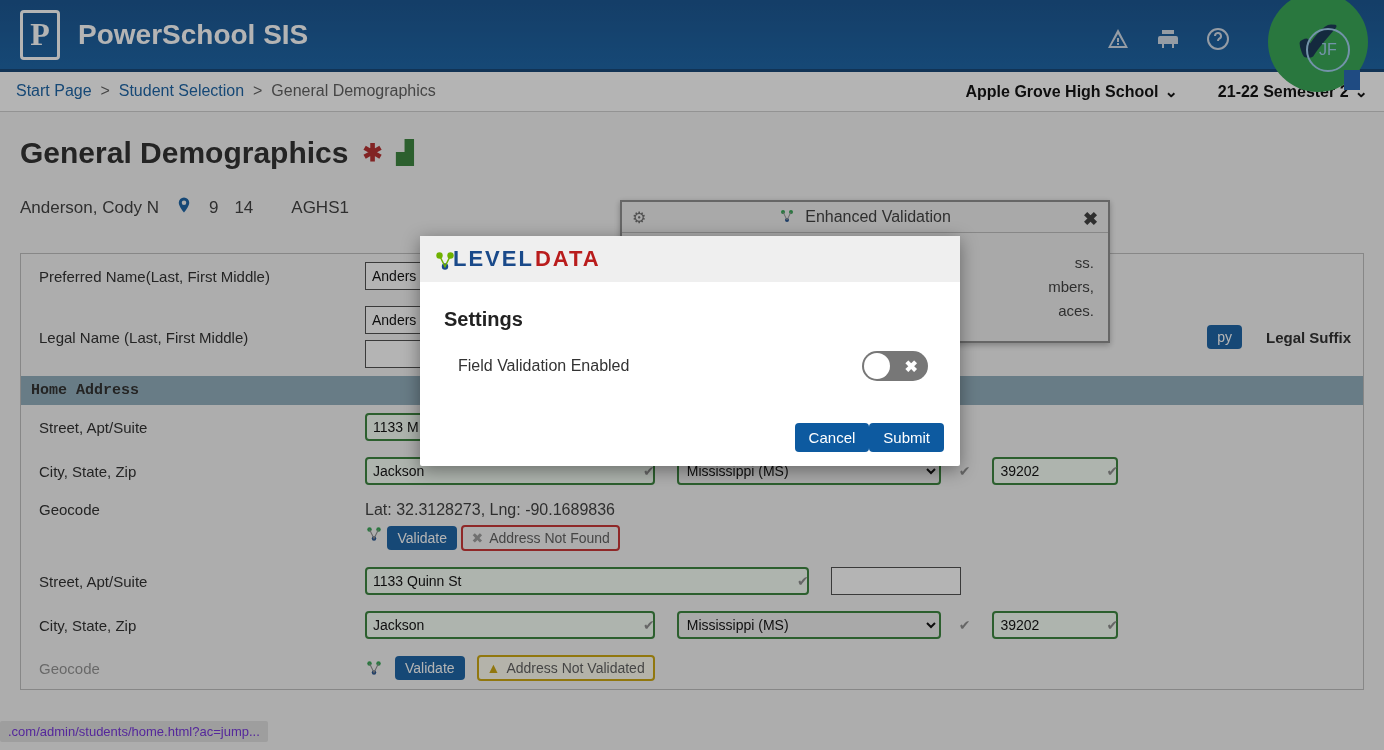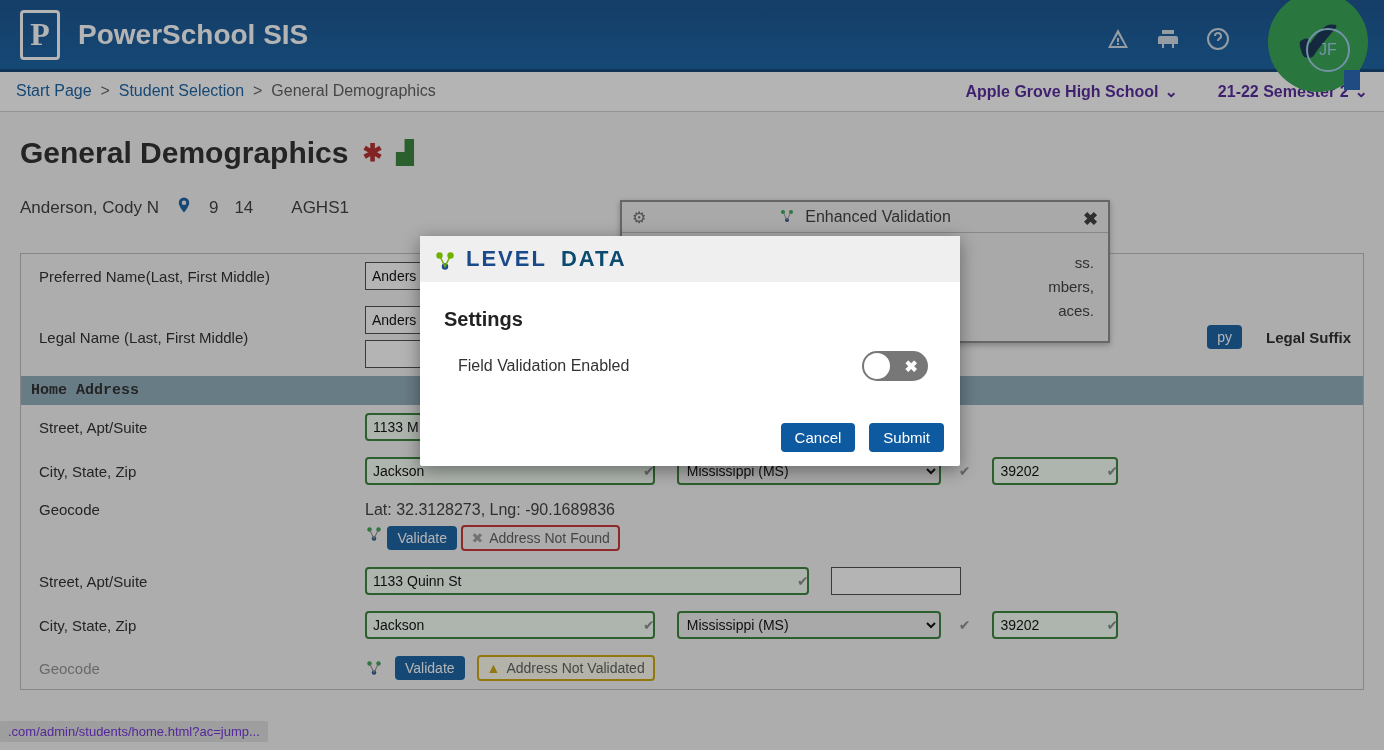--- a/index.html
+++ b/index.html
@@ -34,21 +34,21 @@
   .avatar { width: 44px; height: 44px; border: 2px solid #9ccdef; border-radius: 50%; display:flex; align-items:center; justify-content:center; color:#9ccdef; font-size:16px; position:absolute; right:4px; top:14px; }
   .ribbon { position:absolute; right:-6px; top:56px; width:16px; height:20px; background:#1b5fb3; }
 
   .subheader {
     display: flex; align-items: flex-start; justify-content: space-between;
     padding: 10px 16px; border-bottom: 1px solid #ccc; background: #fff;
   }
   .breadcrumb { font-size: 16px; color: #555; }
   .breadcrumb a { color: #0d5aa0; text-decoration: none; }
   .school-term { display:flex; gap:40px; align-items:center; }
-  .school-term span { color:#4c1d95; font-weight:700; font-size:16px; display:flex; align-items:center; gap:6px; }
+  .school-term span { color:#000000; font-weight:700; font-size:16px; display:flex; align-items:center; gap:6px; }
   .chev { font-size: 18px; }
 
   .content { padding: 24px 20px 0 20px; }
   .page-title { font-size: 30px; font-weight: 700; color:#222; display:flex; align-items:center; gap:14px; }
   .medical-icon { color:#b22222; font-size:24px; }
   .fee-icon { color:#2e7d32; font-size:22px; }
 
   .student-line { margin-top:26px; font-size:17px; color:#333; display:flex; align-items:center; gap:16px; }
   .pin-icon { color:#0d5aa0; font-size:18px; }
 
@@ -74,30 +74,30 @@
   .panel-ev-head { display:flex; align-items:center; justify-content:center; padding:6px 8px; border-bottom:1px solid #bbb; position:relative; font-size:16px; color:#333; gap:8px; }
   .panel-ev-close { position:absolute; right:10px; top:6px; font-size:18px; font-weight:bold; cursor:pointer; }
   .panel-ev-gear { position:absolute; left:10px; top:6px; font-size:16px; color:#666; }
   .panel-ev-body { padding:18px 14px; font-size:15px; color:#333; line-height:1.6; text-align:right; }
 
   .modal-overlay { position:absolute; inset:0; background:rgba(40,40,40,0.35); z-index:10; }
   .modal {
     position:absolute; top:236px; left:420px; width:540px; background:#fff; border-radius:2px;
     box-shadow:0 4px 18px rgba(0,0,0,0.4); z-index:20;
   }
-  .modal-head { background:#efefef; padding:10px 14px; display:flex; align-items:center; gap:14px; font-size:22px; font-weight:700; }
+  .modal-head { background:#efefef; padding:10px 14px; display:flex; align-items:center; gap:1px; font-size:22px; font-weight:700; }
   .ld-level { color:#1a4a8a; letter-spacing:2px; }
-  .ld-data { color:#0c4a6e; letter-spacing:2px; }
+  .ld-data { color:#b91c1c; letter-spacing:2px; }
   .modal-body { padding:14px 24px 18px 24px;margin-top:12px; }
   .modal-title { font-size:20px; font-weight:700; color:#222; margin-bottom:20px; }
   .modal-row { display:flex; align-items:center; justify-content:space-between; padding:0 8px 24px 14px; font-size:16px; color:#333; }
   .toggle { width:66px; height:30px; background:#777; border-radius:16px; position:relative; display:flex; align-items:center; }
   .toggle-knob { width:26px; height:26px; background:#fff; border-radius:50%; position:absolute; left:2px; }
   .toggle-x { position:absolute; right:10px; color:#fff; font-size:16px; font-weight:bold; }
-  .modal-actions { display:flex; justify-content:flex-end; gap:14px; padding:0 16px 14px 0; }
+  .modal-actions { display:flex; justify-content:flex-end; padding:0 16px 14px 0; }
   .modal-actions .btn-blue { padding:6px 14px; font-size:15px; }
 
   .status-bar { position:absolute; left:0; bottom:8px; background:#ddd; color:#6d28d9; font-size:13px; padding:3px 8px; border-radius:2px; }
 
   .legal-suffix { font-size:15px; color:#222; font-weight:700; }
 </style>
 </head>
 <body>
 
 <div class="header">

